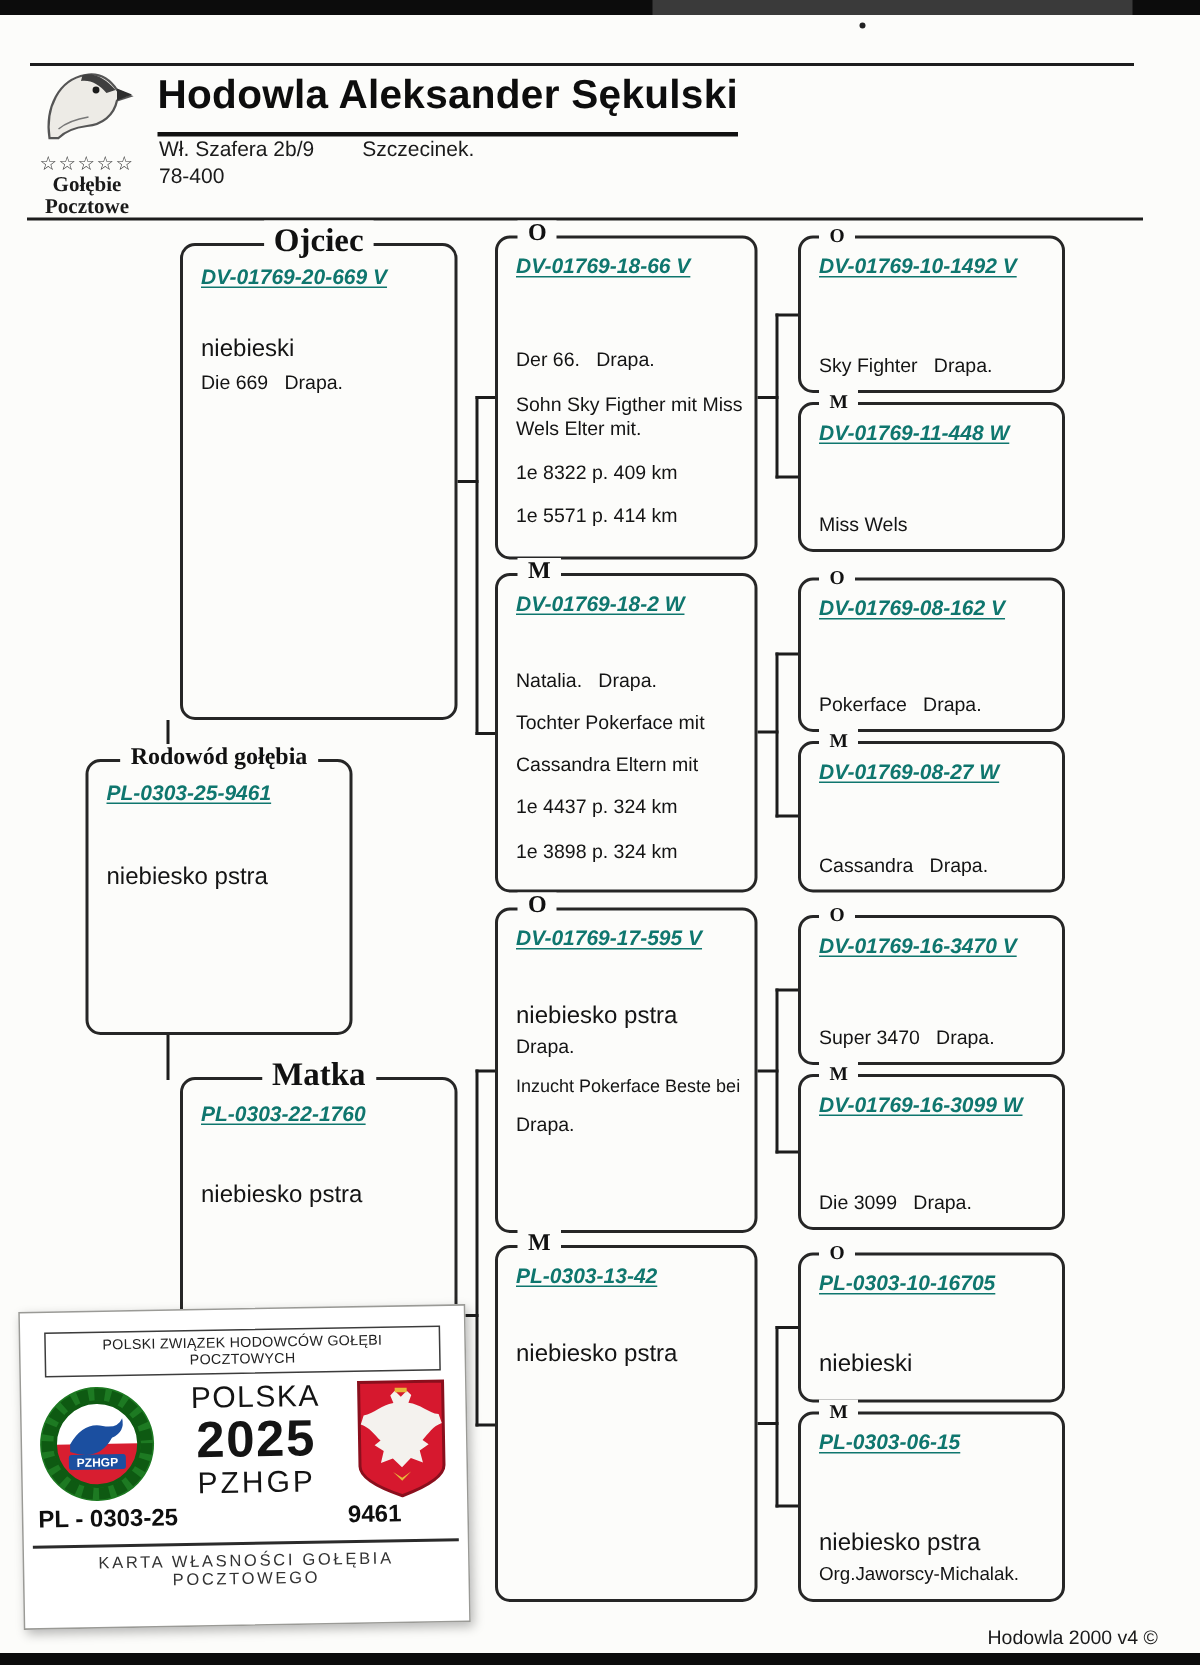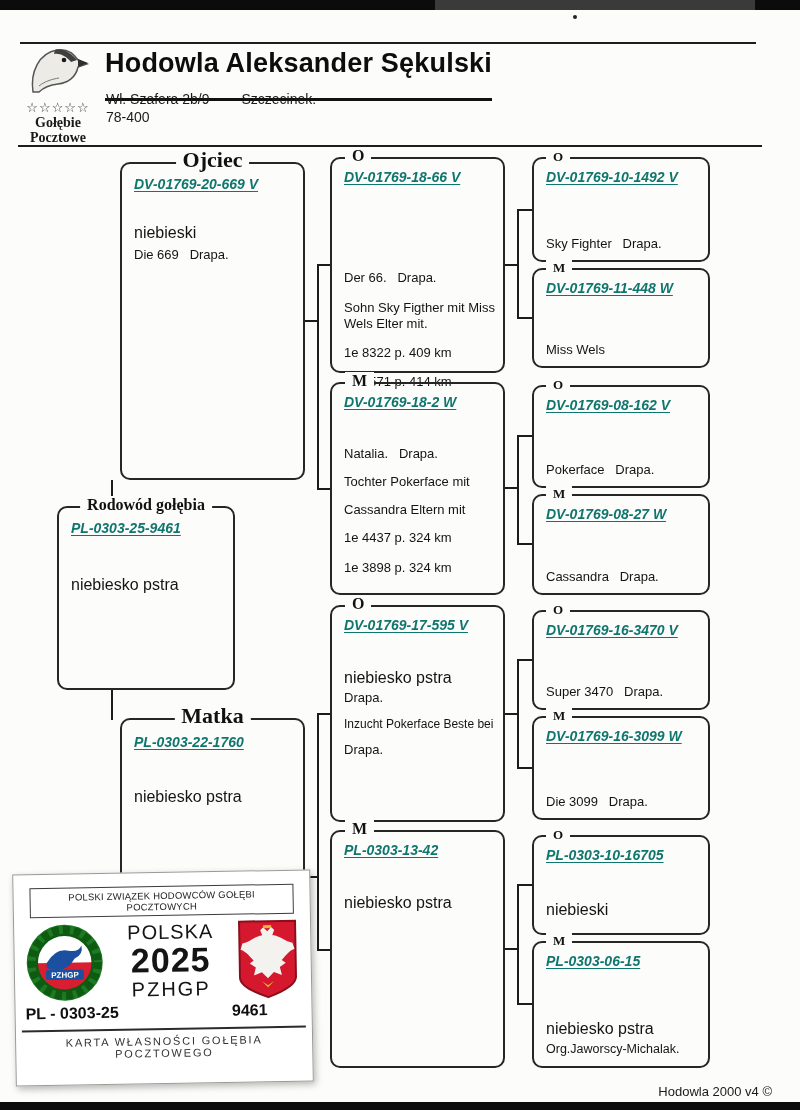--- a/index.html
+++ b/index.html
@@ -7,21 +7,21 @@
   body { font-family:"Liberation Sans", sans-serif; }
   .page { position:relative; width:800px; height:1110px; margin:0 auto; background:#fcfcfa; overflow:hidden; color:#111; }
 
   
   .scanbar { position:absolute; background:#3a3a3a; }
   .scanbar .dark { position:absolute; background:#0c0c0c; height:100%; }
 
   
   .hr-line { position:absolute; background:#1d1d1d; }
 
-  .page-title { position:absolute; left:105px; top:48px; font-size:27px; font-weight:bold; color:#0d0d0d; border-bottom:3px solid #111; padding-bottom:19px; letter-spacing:0.2px; }
+  .page-title { position:absolute; left:105px; top:48px; font-size:27px; font-weight:bold; color:#0d0d0d; border-bottom:3px solid #111; padding-bottom:9px; letter-spacing:0.2px; }
   .addr { position:absolute; left:106px; top:90px; font-size:14px; line-height:18px; color:#1a1a1a; }
   .addr .gap { display:inline-block; width:32px; }
 
   .logo-col { position:absolute; left:14px; top:44px; width:88px; text-align:center; }
   .logo-stars { font-size:13px; letter-spacing:1px; color:#333; margin-top:2px; }
   .logo-word { font-family:"Liberation Serif", serif; font-weight:bold; font-size:14px; color:#1a1a1a; line-height:15px; }
 
   
   .pbox { position:absolute; border:2px solid #262626; border-radius:10px; background:transparent; }
   .bx-inner { position:absolute; inset:0; padding:10px 6px 0 12px; }
@@ -150,21 +150,21 @@
     <div class="bx-inner" style="padding-top:14px;">
       <div class="ring">PL-0303-22-1760</div>
       <div class="ln big" style="margin-top:38px;">niebiesko pstra</div>
     </div>
   </div>
 
   <div class="pbox" style="left:330px;top:157px;width:175px;height:216px;">
     <span class="blabel sx">O</span>
     <div class="bx-inner">
       <div class="ring">DV-01769-18-66 V</div>
-      <div class="ln" style="margin-top:85px;">Der 66.   Drapa.</div>
+      <div class="ln" style="margin-top:47px;">Der 66.   Drapa.</div>
       <div class="ln" style="margin-top:14px;">Sohn Sky Figther mit Miss Wels Elter mit.</div>
       <div class="ln" style="margin-top:13px;">1e 8322 p. 409 km</div>
       <div class="ln" style="margin-top:13px;">1e 5571 p. 414 km</div>
     </div>
   </div>
 
   <div class="pbox" style="left:330px;top:382px;width:175px;height:213px;">
     <span class="blabel sx">M</span>
     <div class="bx-inner">
       <div class="ring">DV-01769-18-2 W</div>

